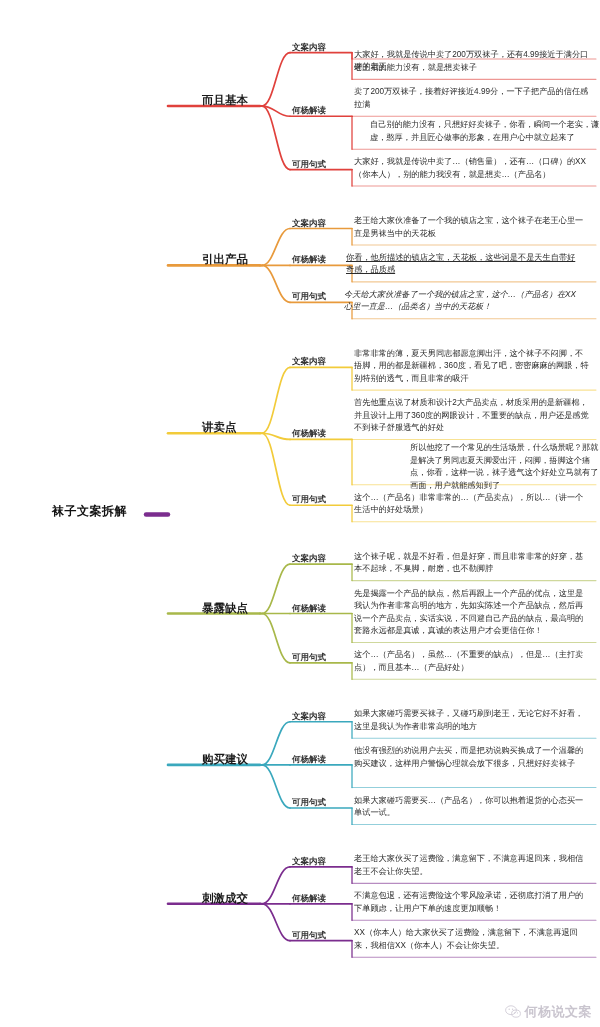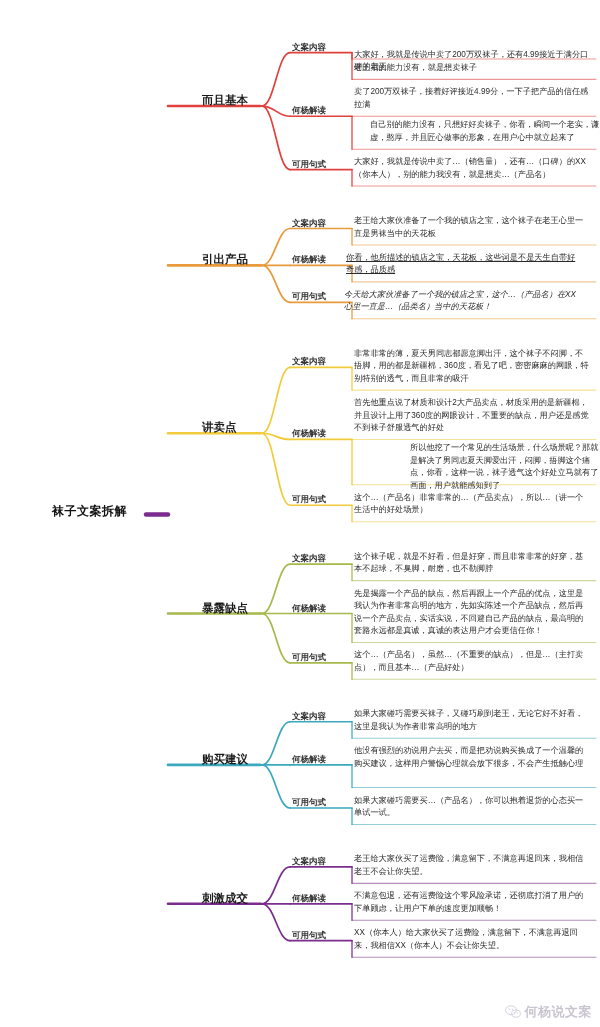--- a/index.html
+++ b/index.html
@@ -217,21 +217,21 @@
       <div class="node-text sub-label" style="left: 292px; top: 553.15px;">文案内容</div>
       <div class="node-text leaf-text" style="left: 354px; top: 550.7px; width: 236px;">这个袜子呢，就是不好看，但是好穿，而且非常非常的好穿，基本不起球，不臭脚，耐磨，也不勒脚脖</div>
       <div class="node-text sub-label" style="left: 292px; top: 602.5px;">何杨解读</div>
       <div class="node-text leaf-text" style="left: 354px; top: 587.6px; width: 236px;">先是揭露一个产品的缺点，然后再跟上一个产品的优点，这里是我认为作者非常高明的地方，先如实陈述一个产品缺点，然后再说一个产品卖点，实话实说，不回避自己产品的缺点，最高明的套路永远都是真诚，真诚的表达用户才会更信任你！</div>
       <div class="node-text sub-label" style="left: 292px; top: 651.85px;">可用句式</div>
       <div class="node-text leaf-text" style="left: 354px; top: 649.4px; width: 236px;">这个…（产品名），虽然…（不重要的缺点），但是…（主打卖点），而且基本…（产品好处）</div>
       <div class="node-text branch-label" style="left: 202px; top: 751.875px;">购买建议</div>
       <div class="node-text sub-label" style="left: 292px; top: 710.75px;">文案内容</div>
       <div class="node-text leaf-text" style="left: 354px; top: 708.3px; width: 236px;">如果大家碰巧需要买袜子，又碰巧刷到老王，无论它好不好看，这里是我认为作者非常高明的地方</div>
       <div class="node-text sub-label" style="left: 292px; top: 753.875px;">何杨解读</div>
-      <div class="node-text leaf-text" style="left: 354px; top: 745.2px; width: 236px;">他没有强烈的劝说用户去买，而是把劝说购买换成了一个温馨的购买建议，这样用户警惕心理就会放下很多，不会产生抵触心理</div>
+      <div class="node-text leaf-text" style="left: 354px; top: 745.2px; width: 236px;">他没有强烈的劝说用户去买，而是把劝说购买换成了一个温馨的购买建议，这样用户警惕心理就会放下很多，只想好好卖袜子</div>
       <div class="node-text sub-label" style="left: 292px; top: 797px;">可用句式</div>
       <div class="node-text leaf-text" style="left: 354px; top: 794.55px; width: 236px;">如果大家碰巧需要买…（产品名），你可以抱着退货的心态买一单试一试。</div>
       <div class="node-text branch-label" style="left: 202px; top: 890.8px;">刺激成交</div>
       <div class="node-text sub-label" style="left: 292px; top: 855.9px;">文案内容</div>
       <div class="node-text leaf-text" style="left: 354px; top: 853.45px; width: 236px;">老王给大家伙买了运费险，满意留下，不满意再退回来，我相信老王不会让你失望。</div>
       <div class="node-text sub-label" style="left: 292px; top: 892.8px;">何杨解读</div>
       <div class="node-text leaf-text" style="left: 354px; top: 890.35px; width: 236px;">不满意包退，还有运费险这个零风险承诺，还彻底打消了用户的下单顾虑，让用户下单的速度更加顺畅！</div>
       <div class="node-text sub-label" style="left: 292px; top: 929.7px;">可用句式</div>
       <div class="node-text leaf-text" style="left: 354px; top: 927.25px; width: 236px;">XX（你本人）给大家伙买了运费险，满意留下，不满意再退回来，我相信XX（你本人）不会让你失望。</div>
     </div>

